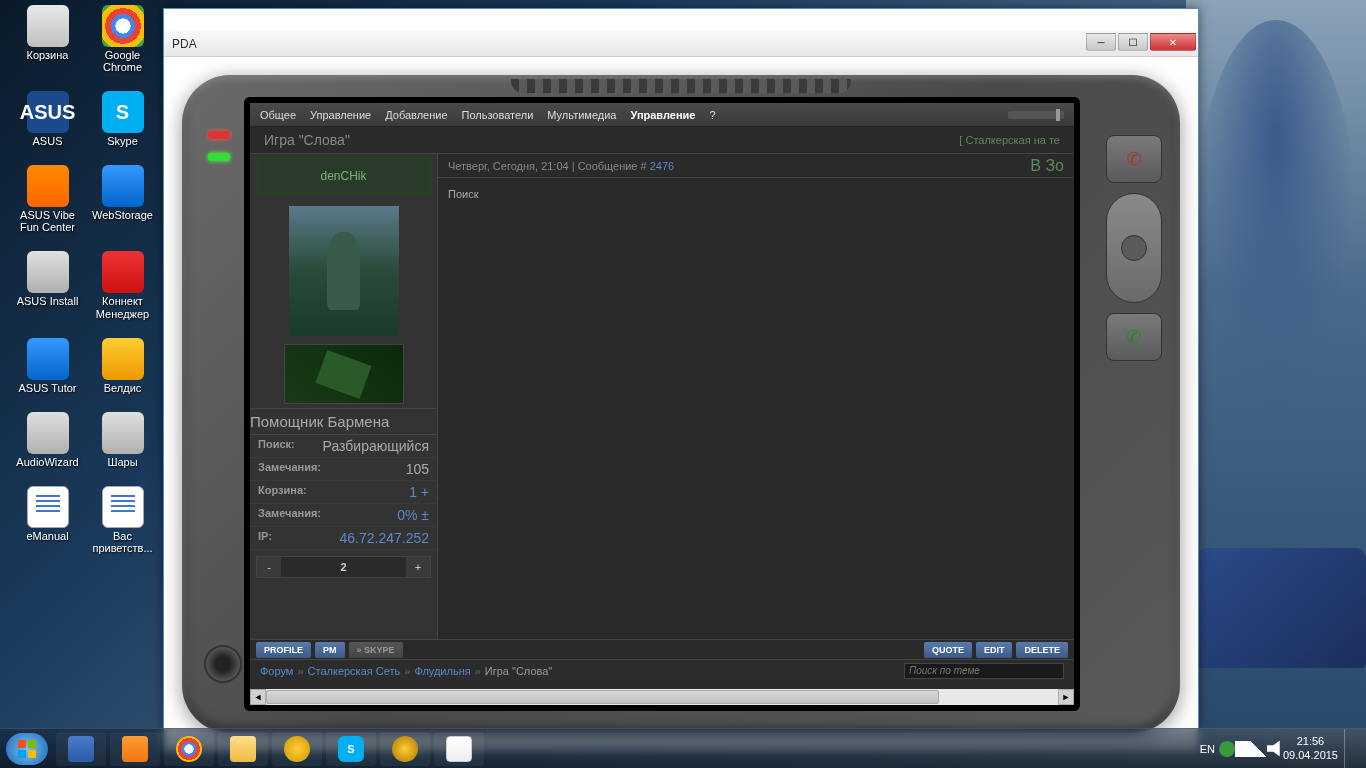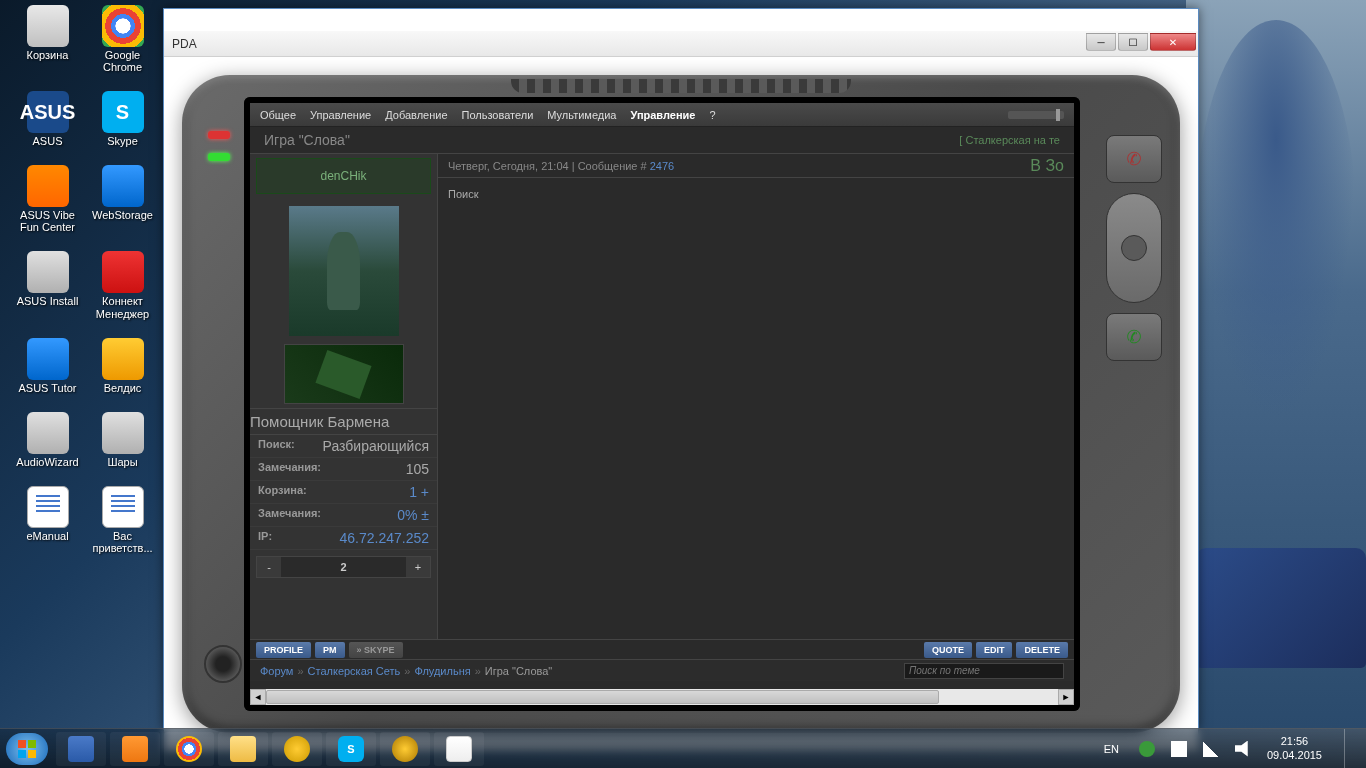--- a/index.html
+++ b/index.html
@@ -152,21 +152,21 @@
   background: linear-gradient(rgba(20,40,60,0.6), rgba(10,20,30,0.8));
   backdrop-filter: blur(4px);
   display: flex; align-items: center; padding: 0 6px;
   border-top: 1px solid rgba(255,255,255,0.2);
 }
 .start-orb { width:42px; height:32px; border-radius:16px; background:radial-gradient(circle,#7ec0ee,#1a6aba); display:flex; align-items:center; justify-content:center; cursor:pointer; margin-right:6px;}
 .start-orb svg { width:20px; height:20px;}
 .tb-btn { width:50px; height:34px; margin:0 2px; border-radius:3px; display:flex; align-items:center; justify-content:center; cursor:pointer; background:rgba(255,255,255,0.05);}
 .tb-btn .ic2 { width:26px; height:26px; border-radius:4px;}
 .tb-spacer { flex:1;}
-.tray { display:flex; align-items:center; gap:16px; color:#fff; font-size:11px; padding-right:6px;}
+.tray { display:flex; align-items:center; gap:0; color:#fff; font-size:11px; padding-right:6px;}
 .tray .lang { padding:2px 4px; cursor:pointer;}
 .tray-ico { width:16px; height:16px; cursor:pointer;}
 .clock { text-align:center; line-height:1.2; cursor:pointer;}
 .show-desktop { width:10px; height:40px; border-left:1px solid rgba(255,255,255,0.3); margin-left:6px; cursor:pointer;}
 </style>
 </head>
 <body>
 
 <div class="wallpaper">
   <div class="wallpaper-right">

